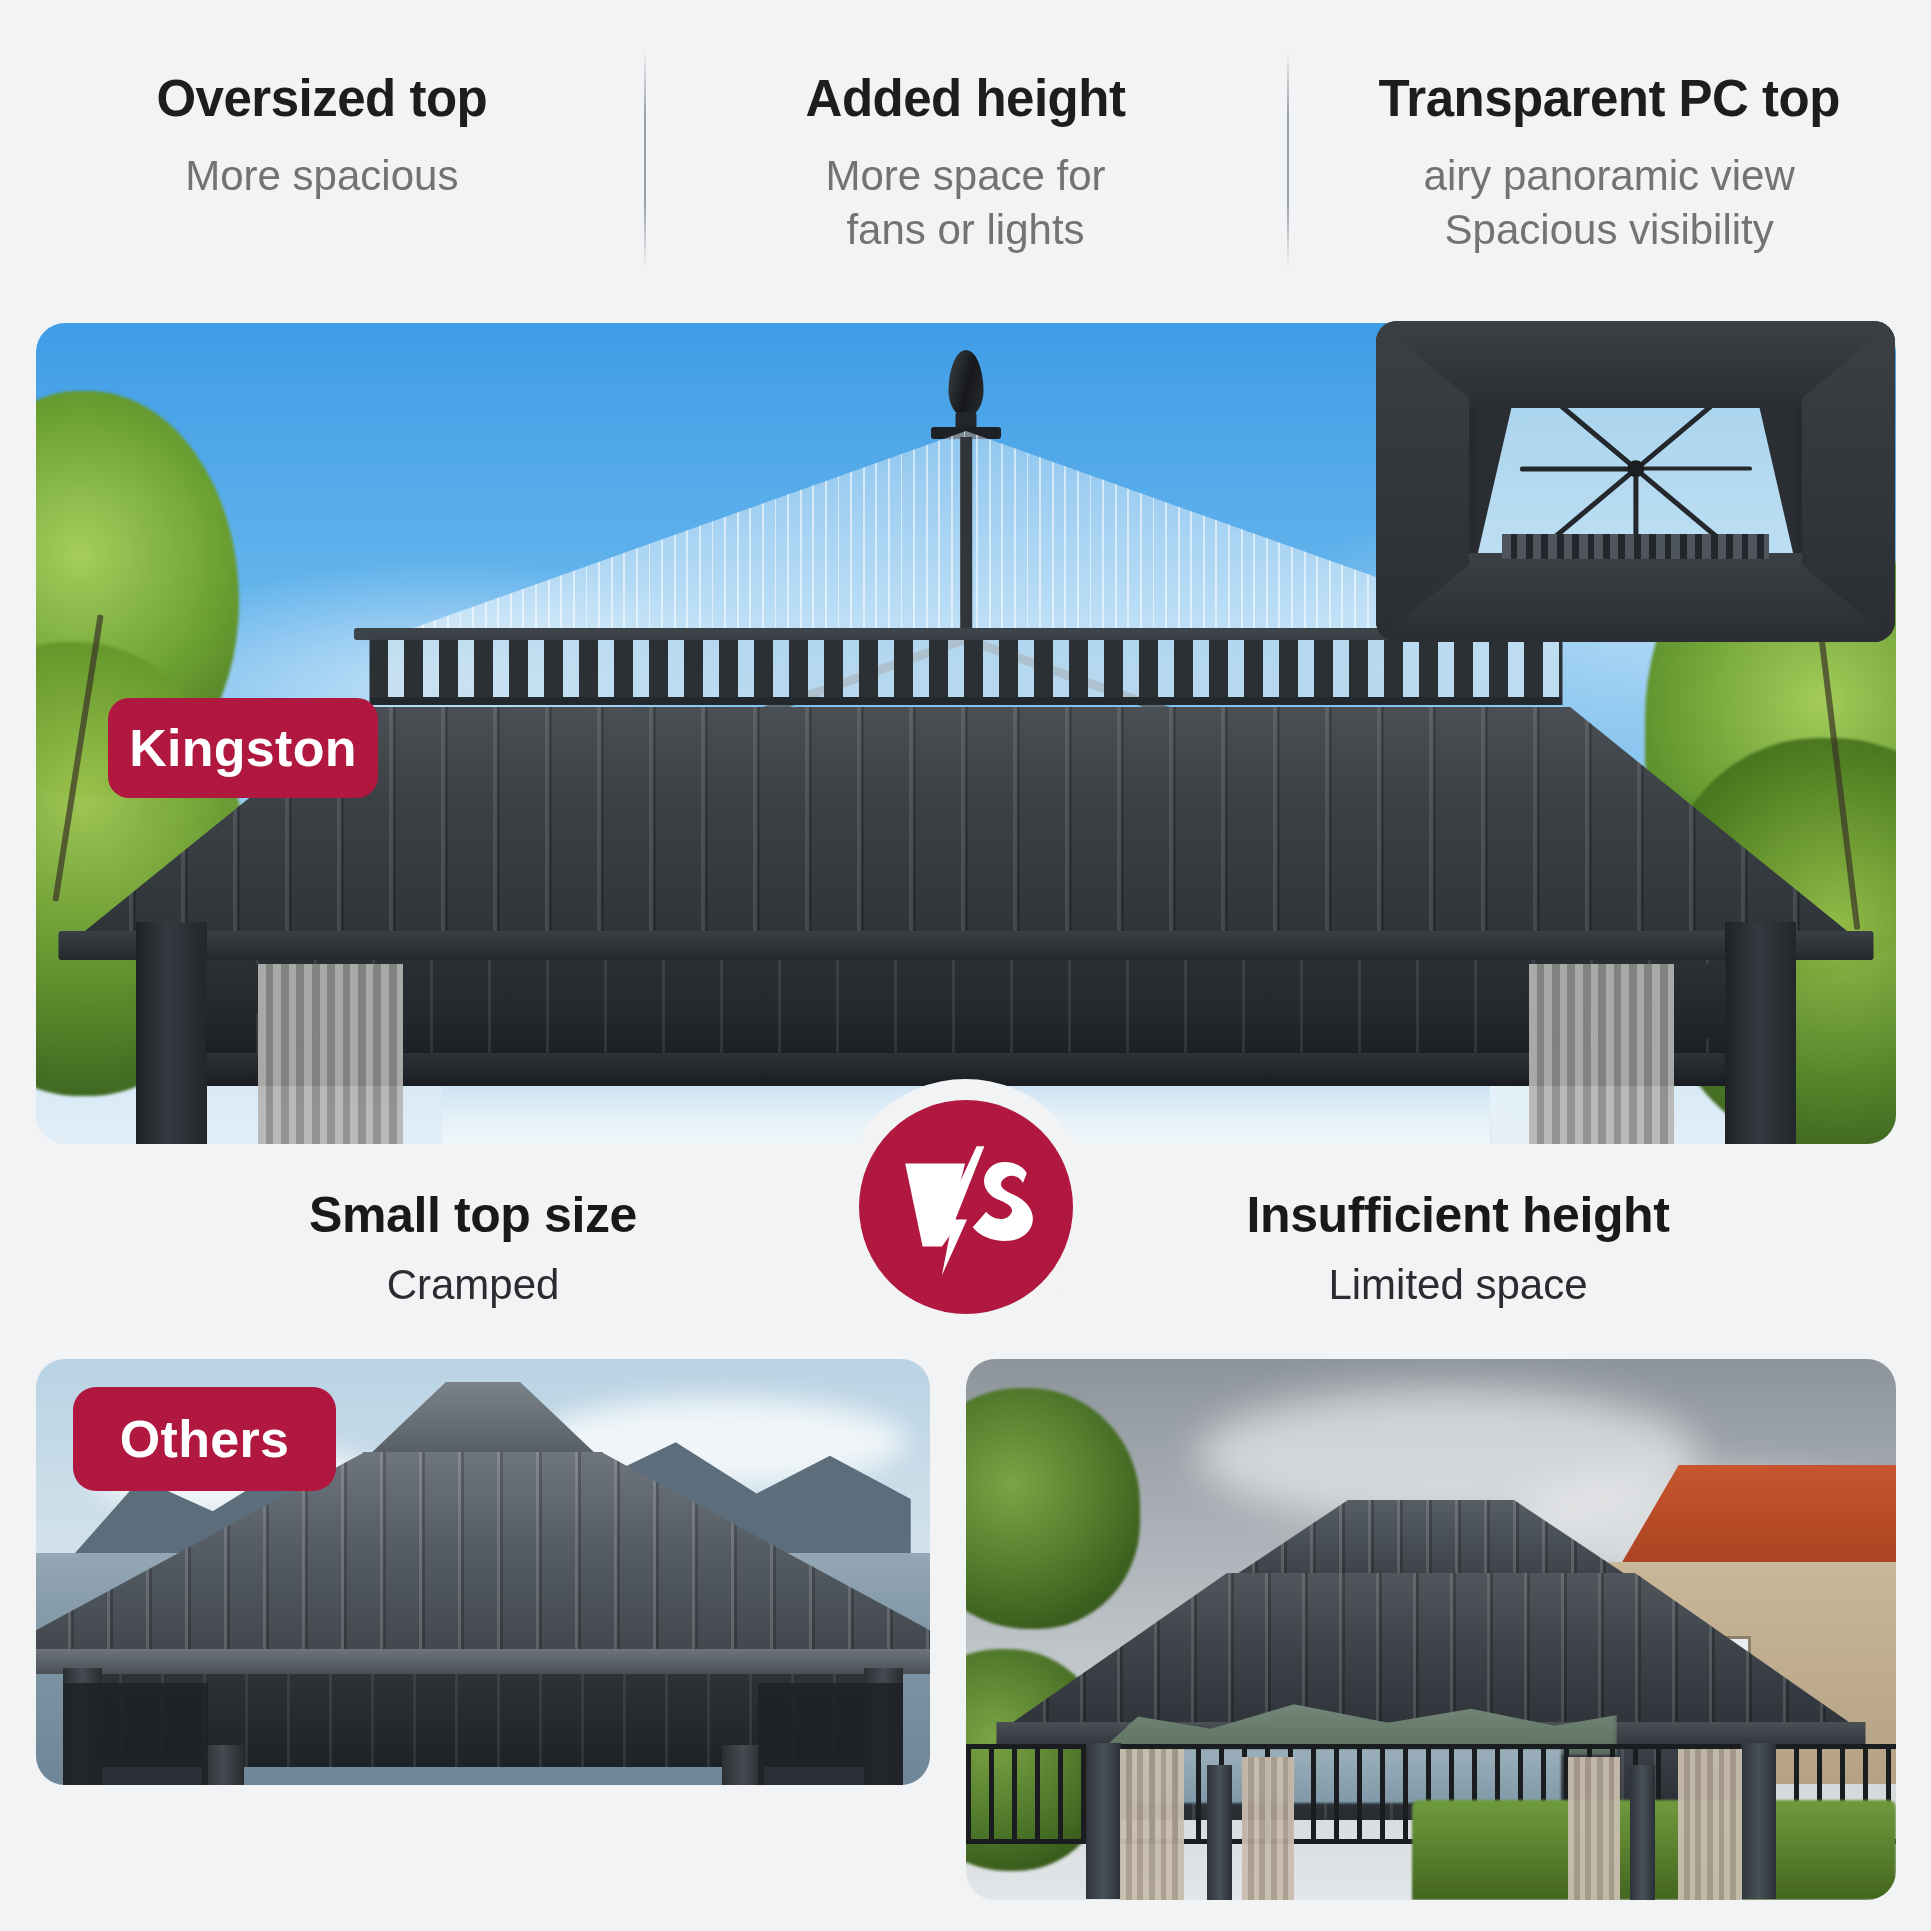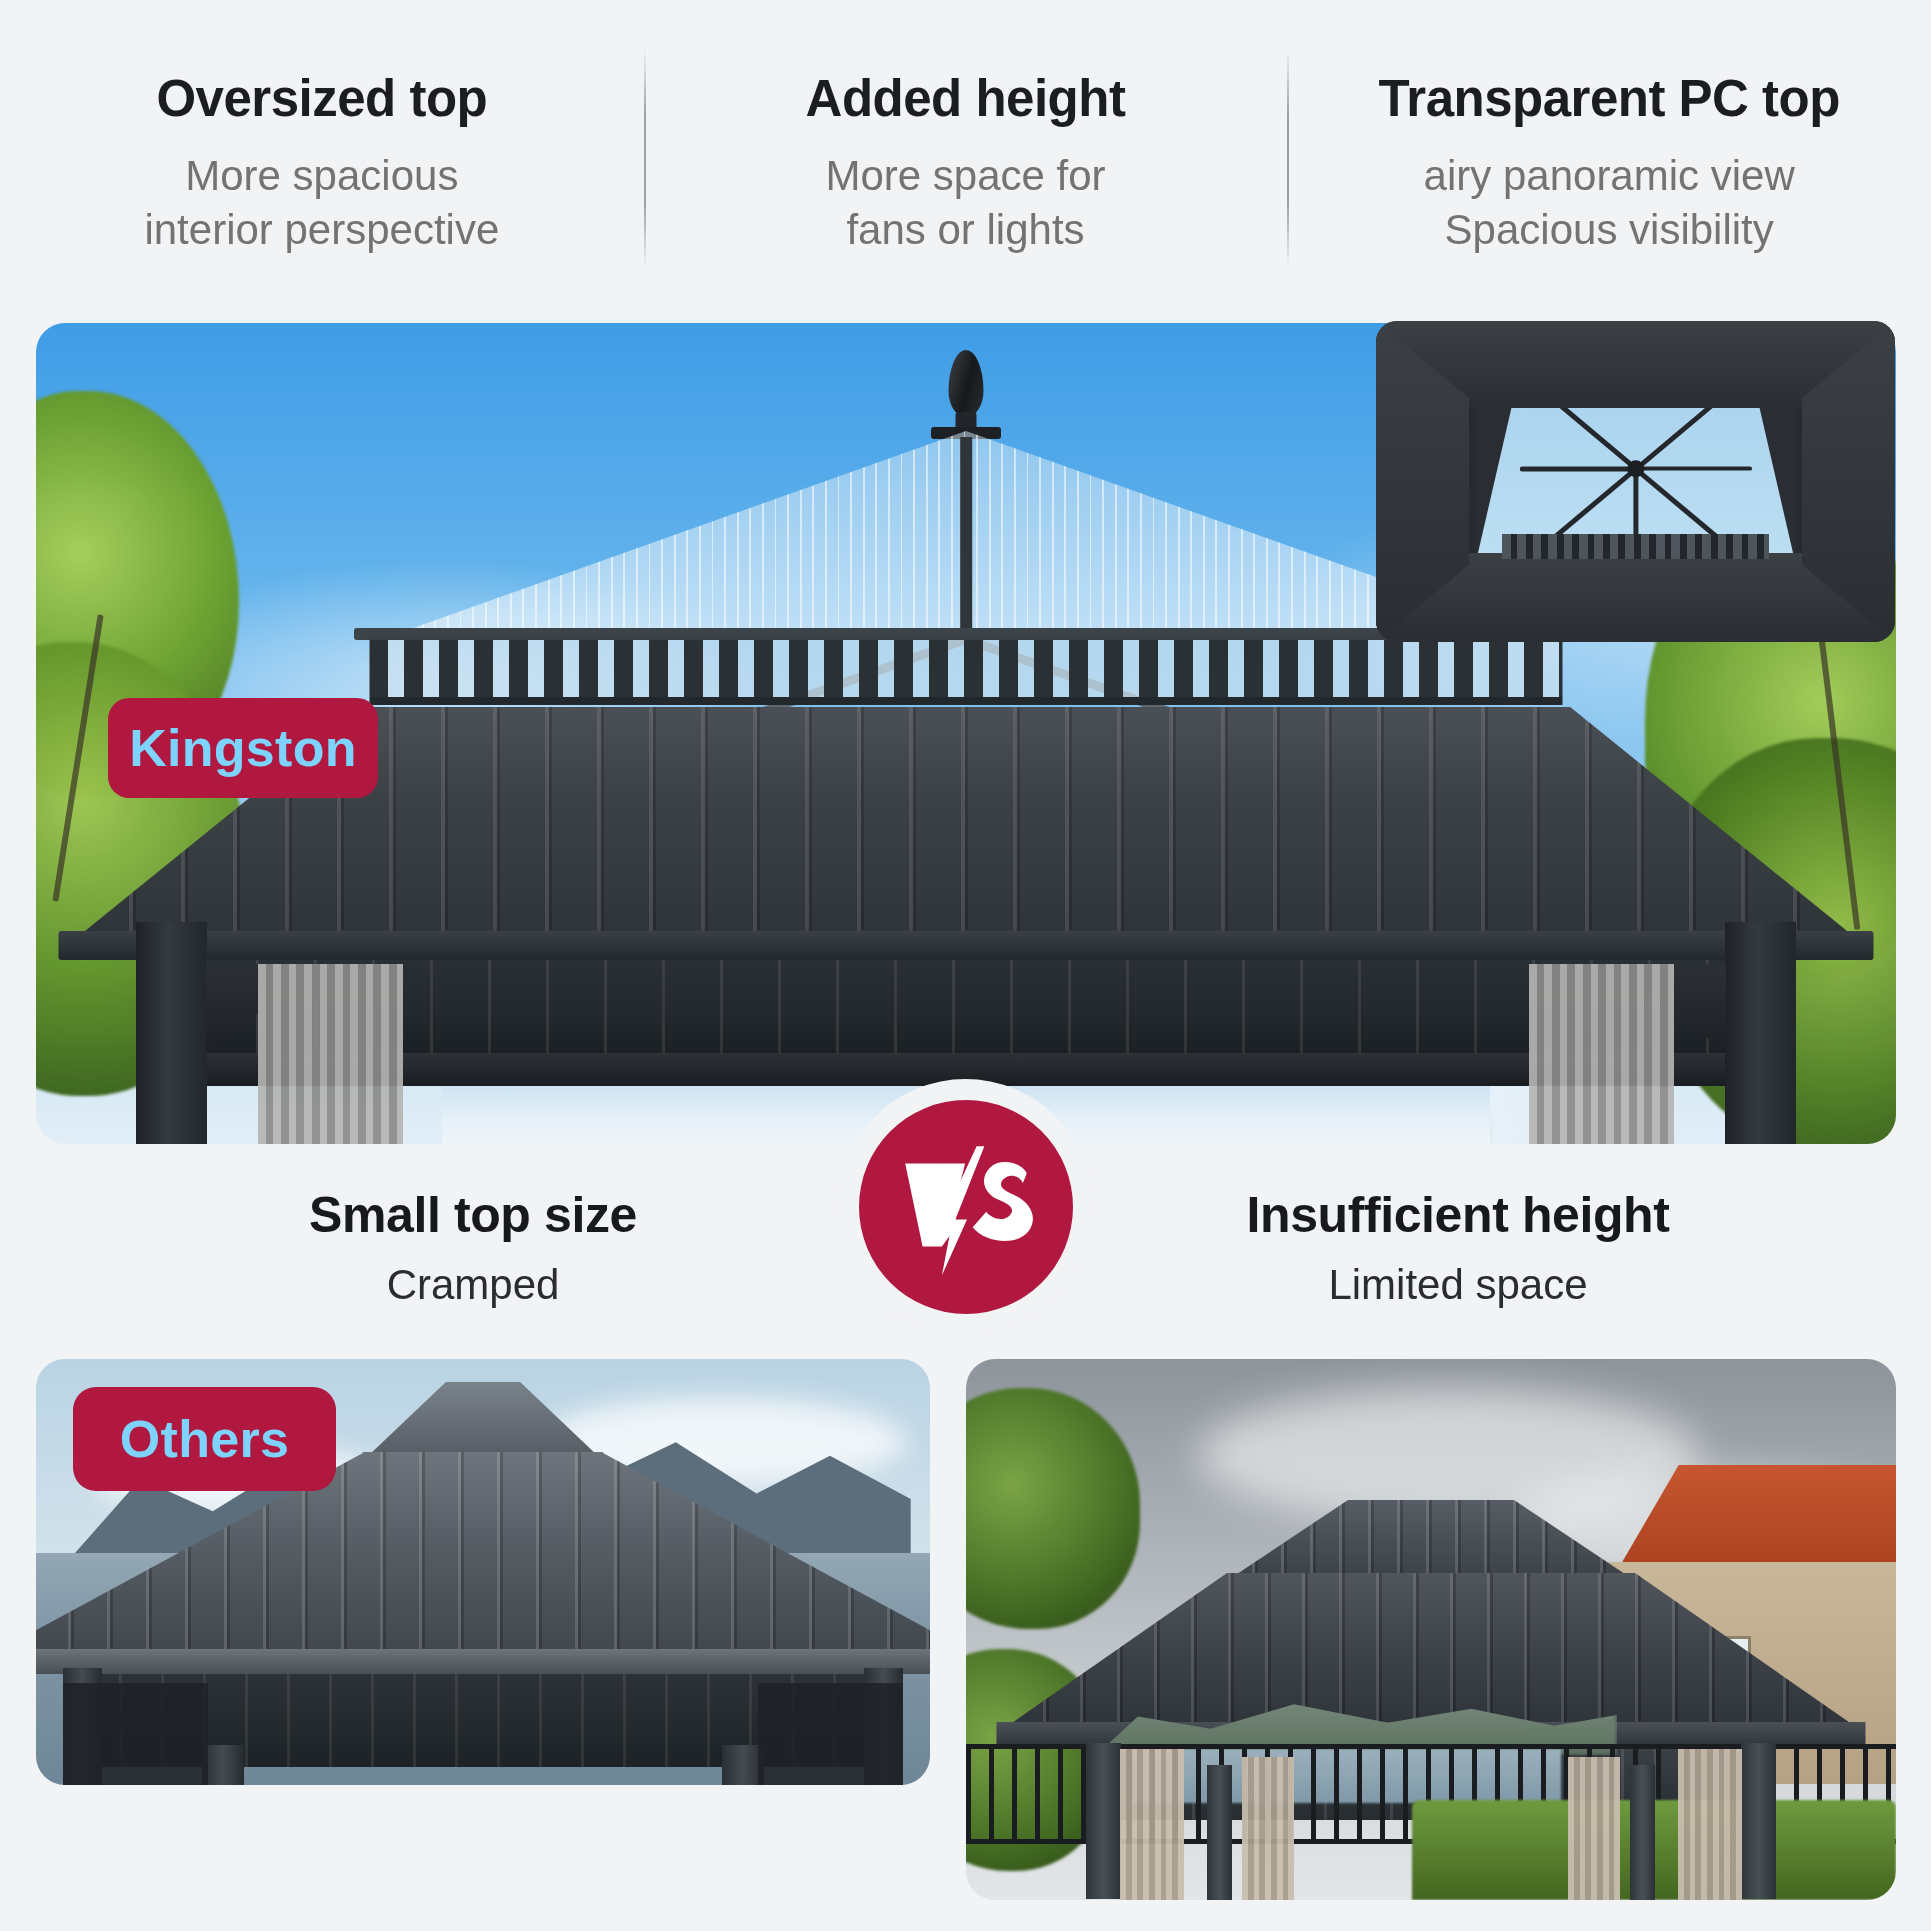--- a/index.html
+++ b/index.html
@@ -223,21 +223,21 @@
     clip-path:polygon(100% 0,0 24%,0 76%,100% 100%); }
   .inset-slats {
     position:absolute; height:25px;
     background:repeating-linear-gradient(to right, #4e555c 0 8.7px, #23272b 8.7px 15.4px);
   }
   .inset-slats.b { left:126px; right:126px; bottom:83px; }
 
   
   .pill {
     position:absolute; display:flex; align-items:center; justify-content:center;
-    background:#b01840; border-radius:21px; color:#7dd3fc;
+    background:#b01840; border-radius:21px; color:#ffffff;
     font-size:52px; font-weight:bold; letter-spacing:0.3px;
   }
   #kingston-badge { left:72px; top:375px; width:270px; height:100px; }
 
   
   .vs-row { position:absolute; left:0; top:1144px; width:1931px; height:220px; }
   .vs-side { position:absolute; top:42px; text-align:center; }
   .vs-side.left  { left:116px;  width:714px; }
   .vs-side.right { right:116px; width:714px; }
   .vs-title { font-size:50px; font-weight:bold; color:#17191b; letter-spacing:-0.4px; }
@@ -367,21 +367,20 @@
 </style>
 </head>
 <body>
 
 <div class="header">
 
   <div class="hcol">
     <div class="htitle">Oversized top</div>
     <div class="hsub">
       <div>More spacious</div>
-      <div>interior perspective</div>
     </div>
   </div>
 
   <div class="hcol">
     <div class="htitle">Added height</div>
     <div class="hsub">
       <div>More space for</div>
       <div>fans or lights</div>
     </div>
   </div>

